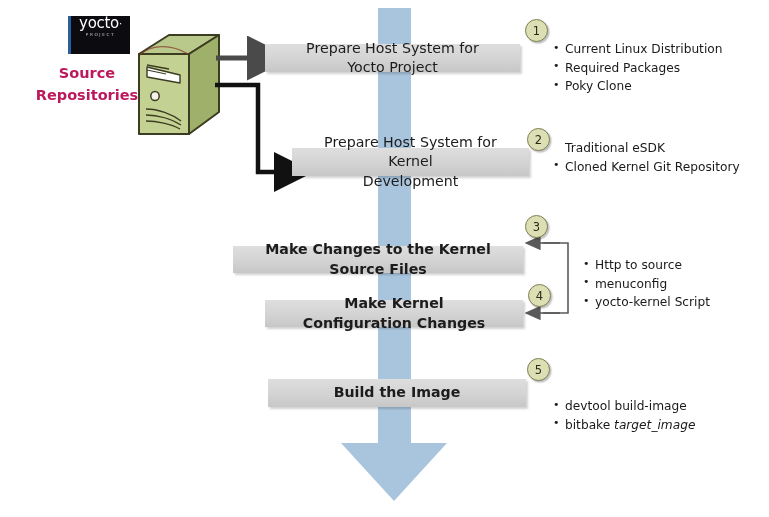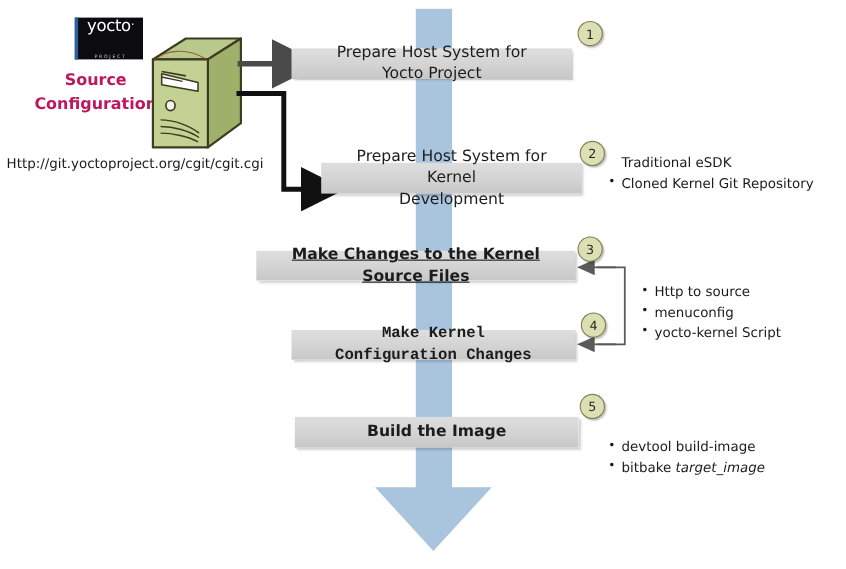--- a/index.html
+++ b/index.html
@@ -48,21 +48,21 @@
     left: 68px;
     top: 16px;
     width: 62px;
     height: 38px;
     background: #0b0b10;
     border-left: 3px solid #2a5f9e;
     box-sizing: border-box;
     display: flex;
     flex-direction: column;
     align-items: center;
-    justify-content: space-between;
+    justify-content: flex-start;
     line-height: 1;
   }
   .yocto-word {
     color: #ffffff;
     font-size: 15px;
     font-weight: 400;
     letter-spacing: -0.3px;
     font-family: "DejaVu Sans", "Liberation Sans", sans-serif;
   }
   .yocto-dot {
@@ -116,22 +116,22 @@
     justify-content: center;
     text-align: center;
     font-size: 14.2px;
     color: #1c1c1c;
     box-sizing: border-box;
     padding: 0 23px;
     line-height: 1.35;
   }
   .pbox.b1 { left: 265px; top: 44px;  width: 255px; height: 28px; }
   .pbox.b2 { left: 292px; top: 148px; width: 237px; height: 28px; }
-  .pbox.b3 { left: 233px; top: 228px; width: 290px; height: 27px; text-decoration: underline; }
-  .pbox.b4 { left: 265px; top: 300px; width: 258px; height: 27px; font-family: Liberation Mono, monospace; }
+  .pbox.b3 { left: 233px; top: 246px; width: 290px; height: 27px; }
+  .pbox.b4 { left: 265px; top: 300px; width: 258px; height: 27px; }
   .pbox.b5 { left: 268px; top: 379px; width: 258px; height: 28px; font-weight: bold; }
   .pbox.b3, .pbox.b4 { font-weight: bold; }
 
   
   .step-circle {
     position: absolute;
     width: 23px;
     height: 23px;
     border-radius: 50%;
     background: #dcdfb4;
@@ -196,23 +196,22 @@
   <div class="blue-shaft"></div>
   <div class="blue-head"></div>
 
   <div class="yocto-logo">
     <div class="yocto-word"><span>yocto</span><span class="yocto-dot">·</span></div>
     <div class="yocto-sub">PROJECT</div>
   </div>
 
   <div class="src-label">
     <div>Source</div>
-    <div>Configuration</div>
-  </div>
-  <div class="src-url">Http://git.yoctoproject.org/cgit/cgit.cgi</div>
+    <div>Repositories</div>
+  </div>
 
   <div class="server">
     <svg width="86" height="103" viewBox="0 0 86 103">
 
       <polygon points="3,21 33,2 83,2 53,21" fill="#b9c98c" stroke="#3c3c22" stroke-width="2" stroke-linejoin="round"></polygon>
 
       <polygon points="53,21 83,2 83,79 53,101" fill="#9fb06a" stroke="#3c3c22" stroke-width="2" stroke-linejoin="round"></polygon>
 
       <polygon points="3,21 53,21 53,101 3,101" fill="#c3d193" stroke="#3c3c22" stroke-width="2" stroke-linejoin="round"></polygon>
 
@@ -290,20 +289,25 @@
   <div class="step-circle s3">
       <span>3</span>
     </div>
   <div class="step-circle s4">
       <span>4</span>
     </div>
   <div class="step-circle s5">
       <span>5</span>
     </div>
 
+  <div class="bullets bl-1">
+    <div class="bl">Current Linux Distribution</div>
+    <div class="bl">Required Packages</div>
+    <div class="bl">Poky Clone</div>
+  </div>
 
   <div class="bullets bl-2">
     <div class="cont">Traditional eSDK</div>
     <div class="bl">Cloned Kernel Git Repository</div>
   </div>
 
   <div class="bullets bl-34">
     <div class="bl">Http to source</div>
     <div class="bl">menuconfig</div>
     <div class="bl">yocto-kernel Script</div>

